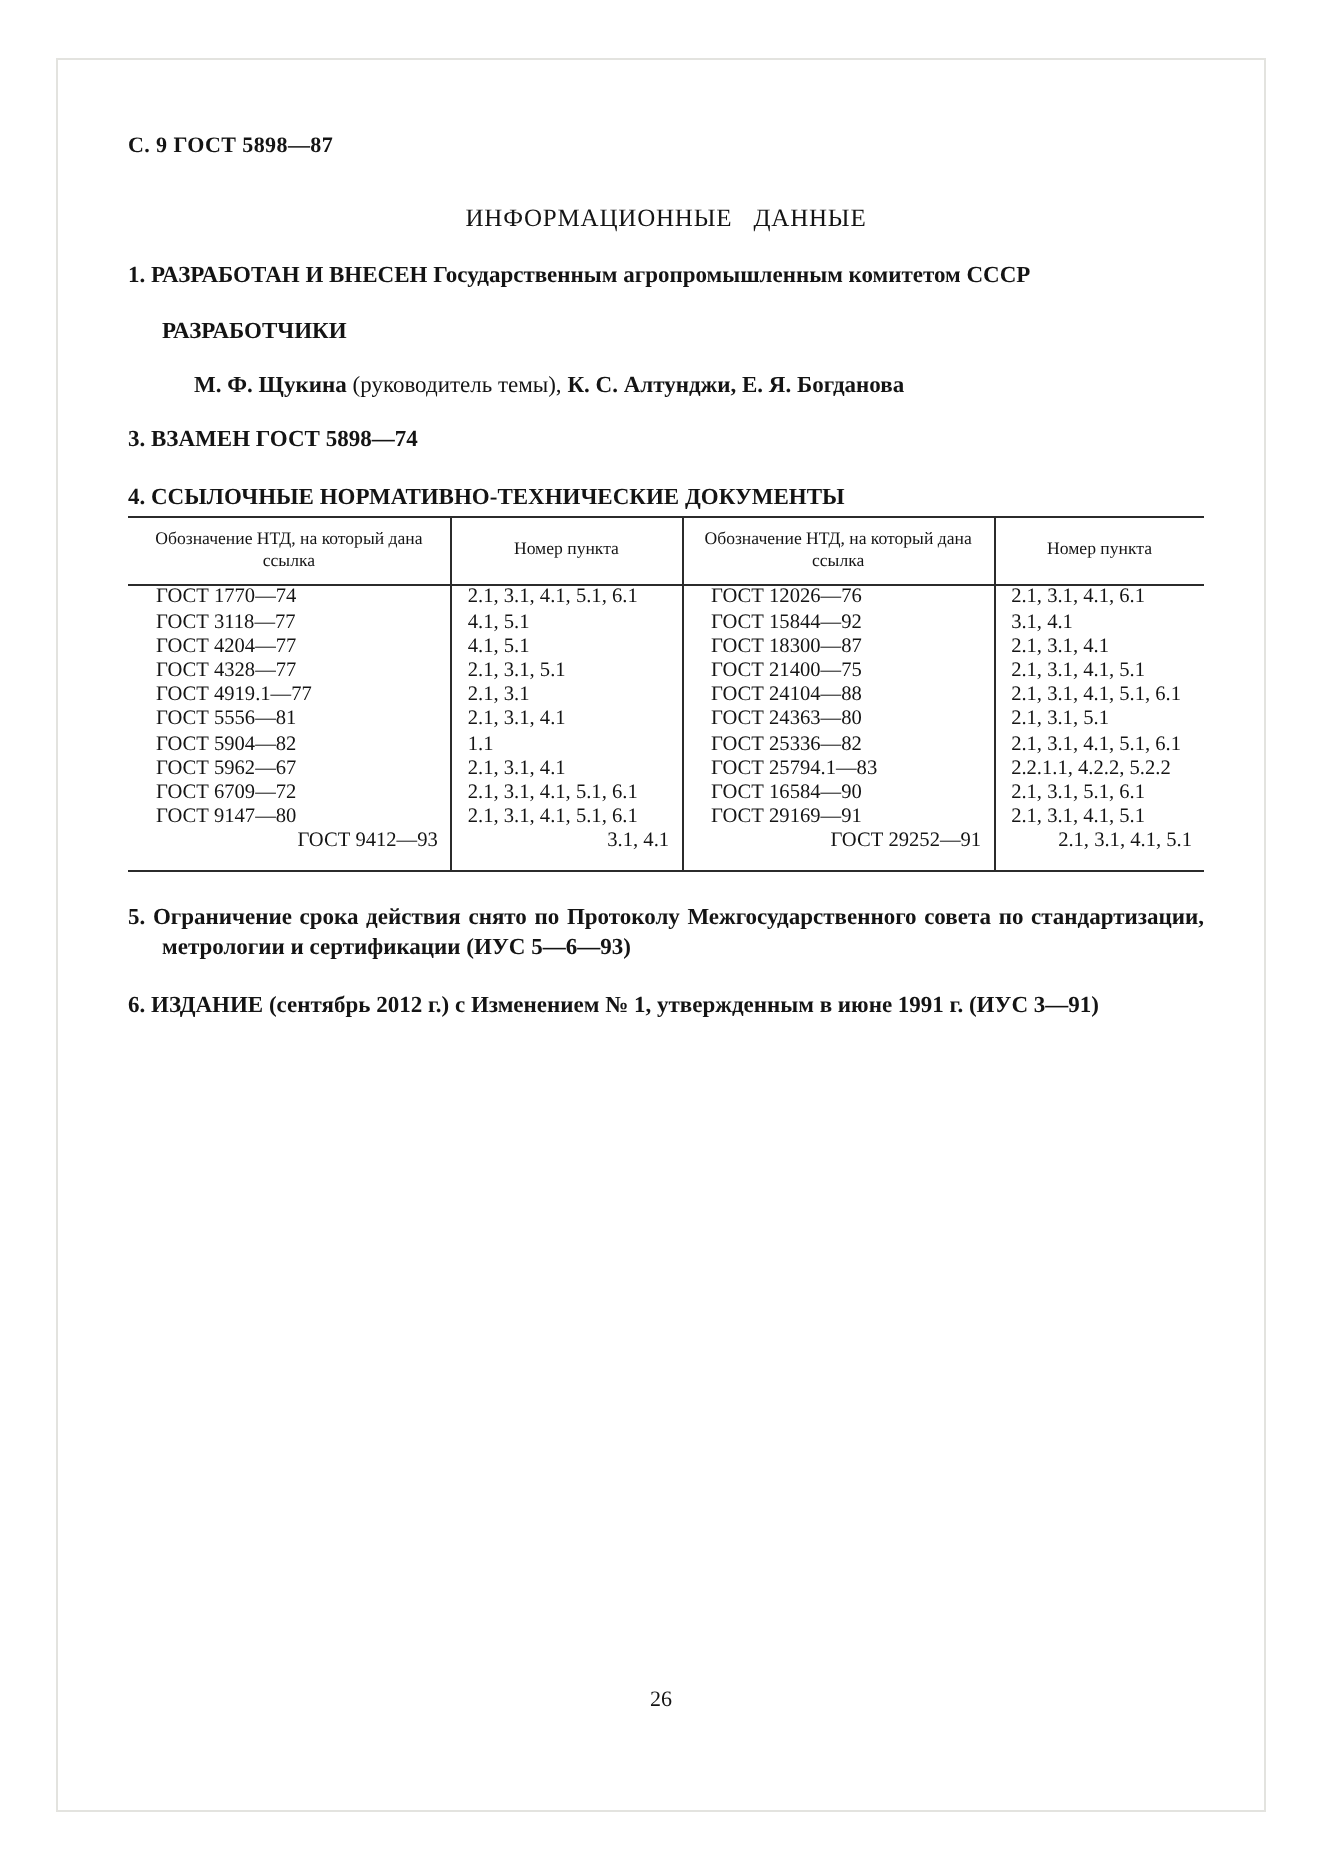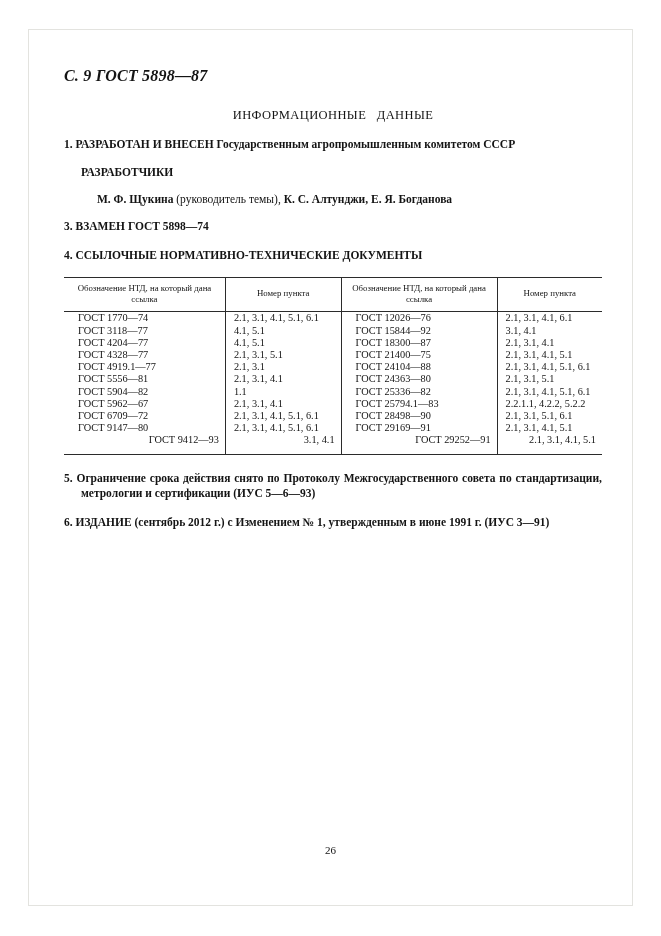--- a/index.html
+++ b/index.html
@@ -15,23 +15,22 @@
     overflow: hidden;
   }
   .scan-frame {
     position: absolute;
     top: 29px; left: 28px; right: 28px; bottom: 30px;
     border: 1px solid #e3e3df;
     pointer-events: none;
   }
   .running-header {
     font-weight: 700;
-    font-size: 16px;
+    font-size: 11px;
     letter-spacing: 0.2px;
-    font-style: italic;
   }
   .doc-title {
     margin: 23px 0 0;
     text-align: center;
     font-size: 12.5px;
     font-weight: 400;
     letter-spacing: 0.4px;
     word-spacing: 7px;
   }
   .item {
@@ -51,21 +50,20 @@
     font-size: 11.5px;
   }
   .developers {
     margin: 15px 0 0 33px;
     font-size: 11.5px;
   }
   .developers .b { font-weight: 700; }
   .developers .r { font-weight: 400; }
   table.refs {
     width: 100%;
-    margin-top: 13px;
     border-collapse: collapse;
     border-top: 1.5px solid #2b2b2b;
     border-bottom: 1.5px solid #2b2b2b;
     table-layout: fixed;
   }
   table.refs th {
     font-weight: 400;
     font-size: 8.8px;
     line-height: 1.3;
     text-align: center;
@@ -179,21 +177,21 @@
         </tr>
         <tr>
           <td>ГОСТ 5962—67</td>
           <td class="col-clause">2.1, 3.1, 4.1</td>
           <td>ГОСТ 25794.1—83</td>
           <td class="col-clause">2.2.1.1, 4.2.2, 5.2.2</td>
         </tr>
         <tr>
           <td>ГОСТ 6709—72</td>
           <td class="col-clause">2.1, 3.1, 4.1, 5.1, 6.1</td>
-          <td>ГОСТ 28498—90</td>
+          <td>ГОСТ 16584—90</td>
           <td class="col-clause">2.1, 3.1, 5.1, 6.1</td>
         </tr>
         <tr>
           <td>ГОСТ 9147—80</td>
           <td class="col-clause">2.1, 3.1, 4.1, 5.1, 6.1</td>
           <td>ГОСТ 29169—91</td>
           <td class="col-clause">2.1, 3.1, 4.1, 5.1</td>
         </tr>
         <tr>
           <td>ГОСТ 9412—93</td>

